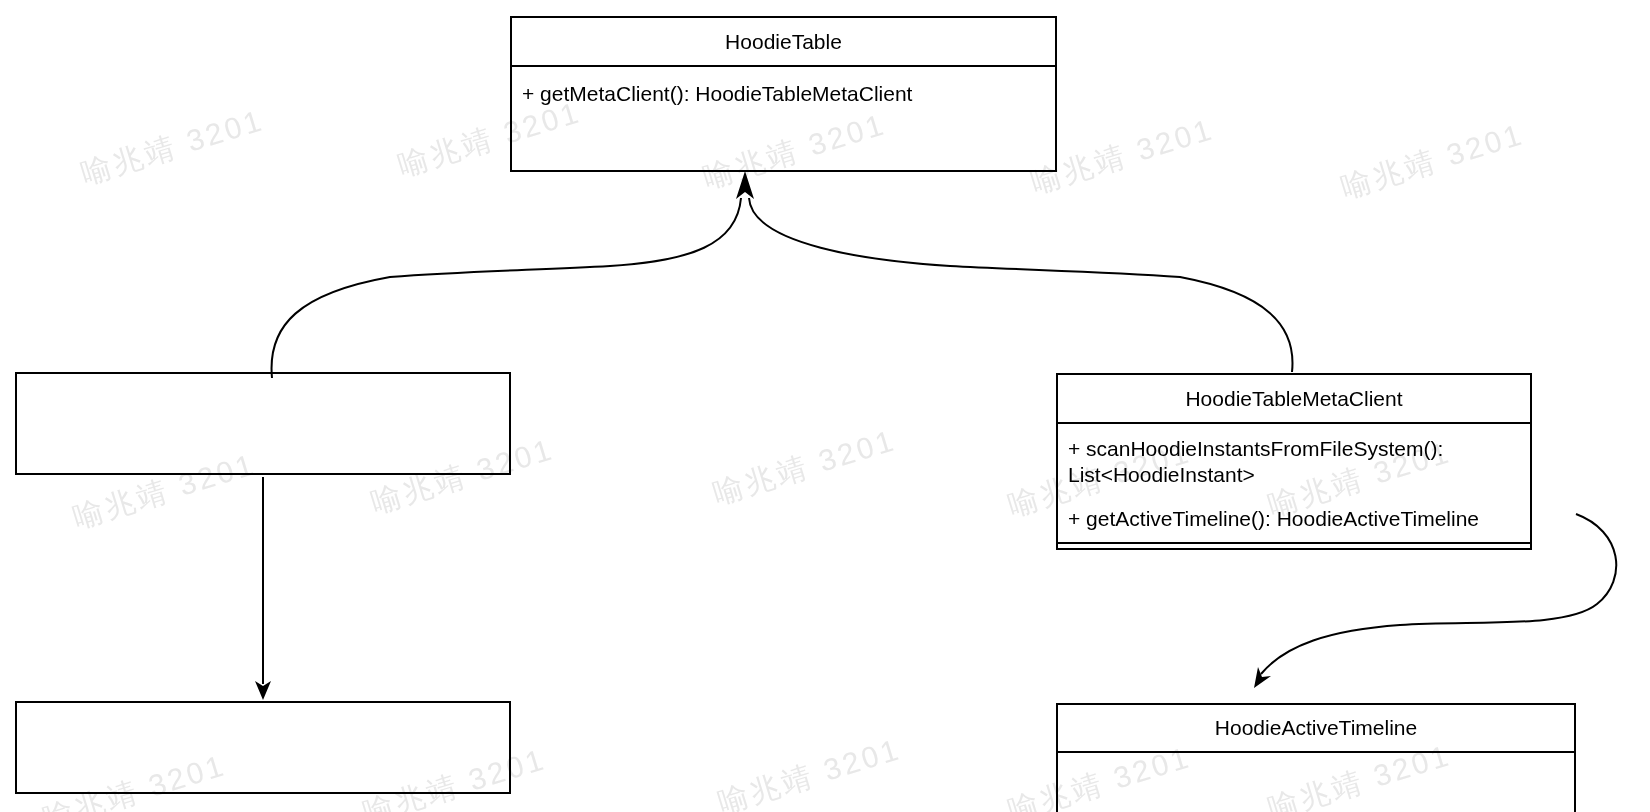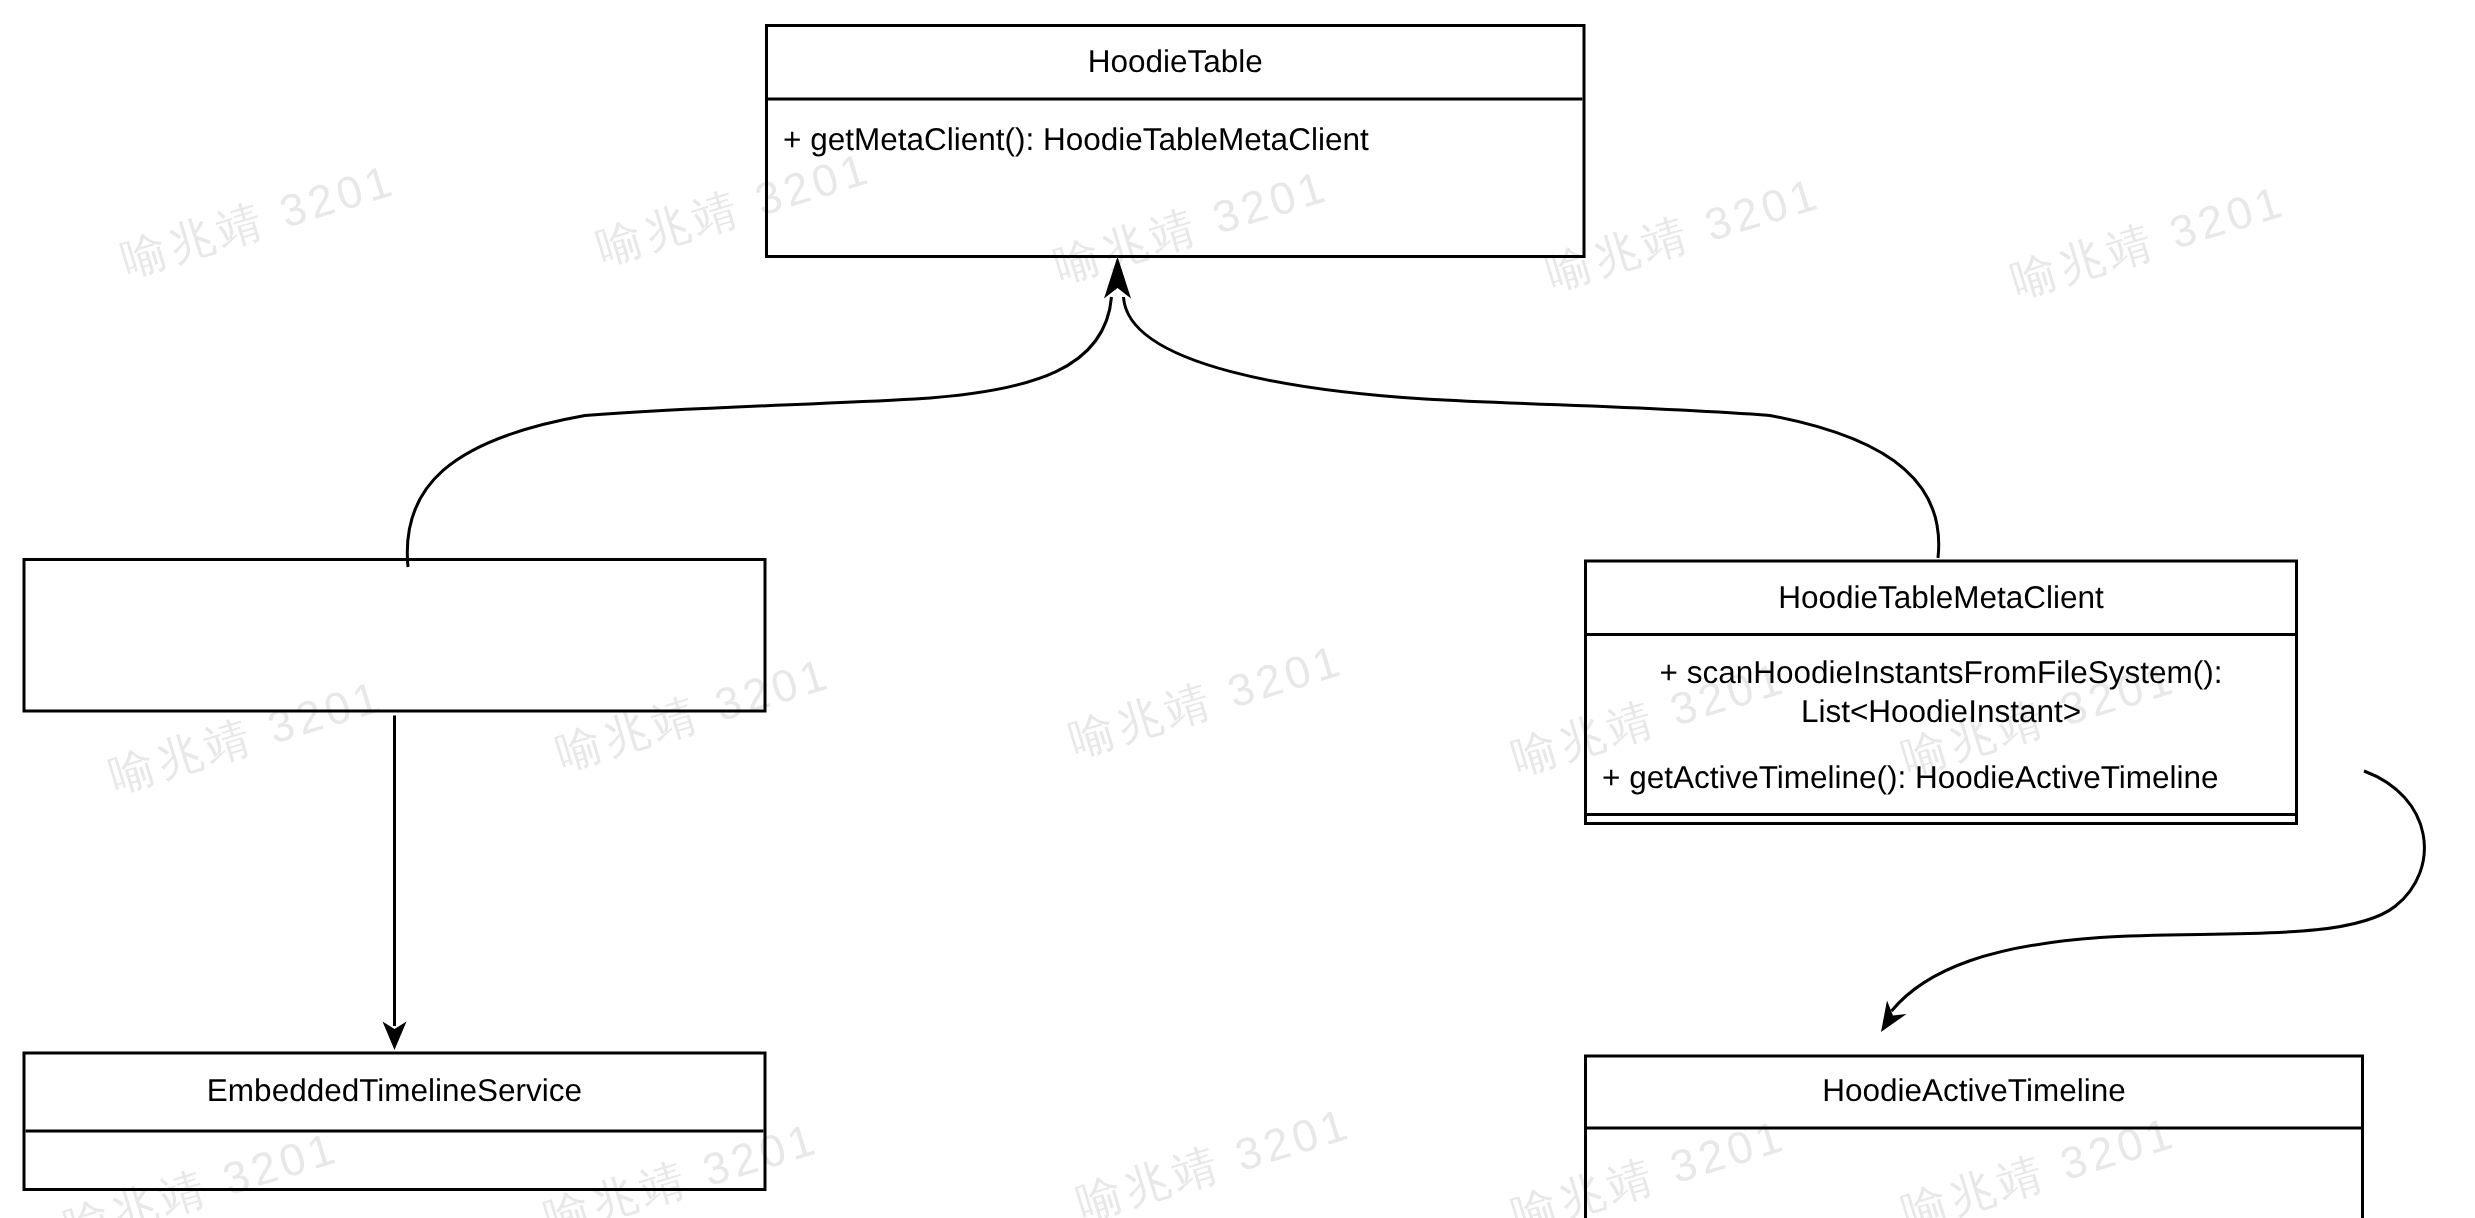--- a/index.html
+++ b/index.html
@@ -13,21 +13,21 @@
     position:absolute;font-size:30px;letter-spacing:3px;white-space:nowrap;
     transform:rotate(-17deg);user-select:none;
   }
   
   .edges{position:absolute;left:0;top:0;z-index:2;}
   .edges path{fill:none;stroke:#000;stroke-width:2;}
   .edges polygon{fill:#000;stroke:none;}
   
   .uml-class{
     position:absolute;box-sizing:border-box;border:2px solid #000;
-    background:transparent;z-index:3;font-size:21px;text-align:center;
+    background:transparent;z-index:3;font-size:21px;
   }
   .uml-title{
     display:flex;align-items:center;justify-content:center;
     border-bottom:2px solid #000;font-size:21px;
   }
   .uml-row{
     display:flex;align-items:center;padding:0 10px;box-sizing:border-box;
   }
   .uml-row.sep{border-bottom:2px solid #000;}
   .uml-row.multiline{
@@ -83,21 +83,20 @@
     <div class="uml-empty" style="height:47px"></div>
   </div>
 
   <div class="uml-class" style="left:1056px;top:373px;width:476px;height:177px">
     <div class="uml-title" style="height:47px">HoodieTableMetaClient</div>
     <div class="uml-row multiline" style="height:71px">+ scanHoodieInstantsFromFileSystem(): List&lt;HoodieInstant&gt;</div>
     <div class="uml-row sep" style="height:49px">+ getActiveTimeline(): HoodieActiveTimeline</div>
   </div>
 
   <div class="uml-class" style="left:15px;top:701px;width:496px;height:93px">
-    <div class="uml-title" style="height:50px">EmbeddedTimelineService</div>
     <div class="uml-empty" style="height:37px"></div>
   </div>
 
   <div class="uml-class" style="left:1056px;top:703px;width:520px;height:129px">
     <div class="uml-title" style="height:46px">HoodieActiveTimeline</div>
     <div class="uml-empty" style="height:49px"></div>
   </div>
 
 </div>
 

